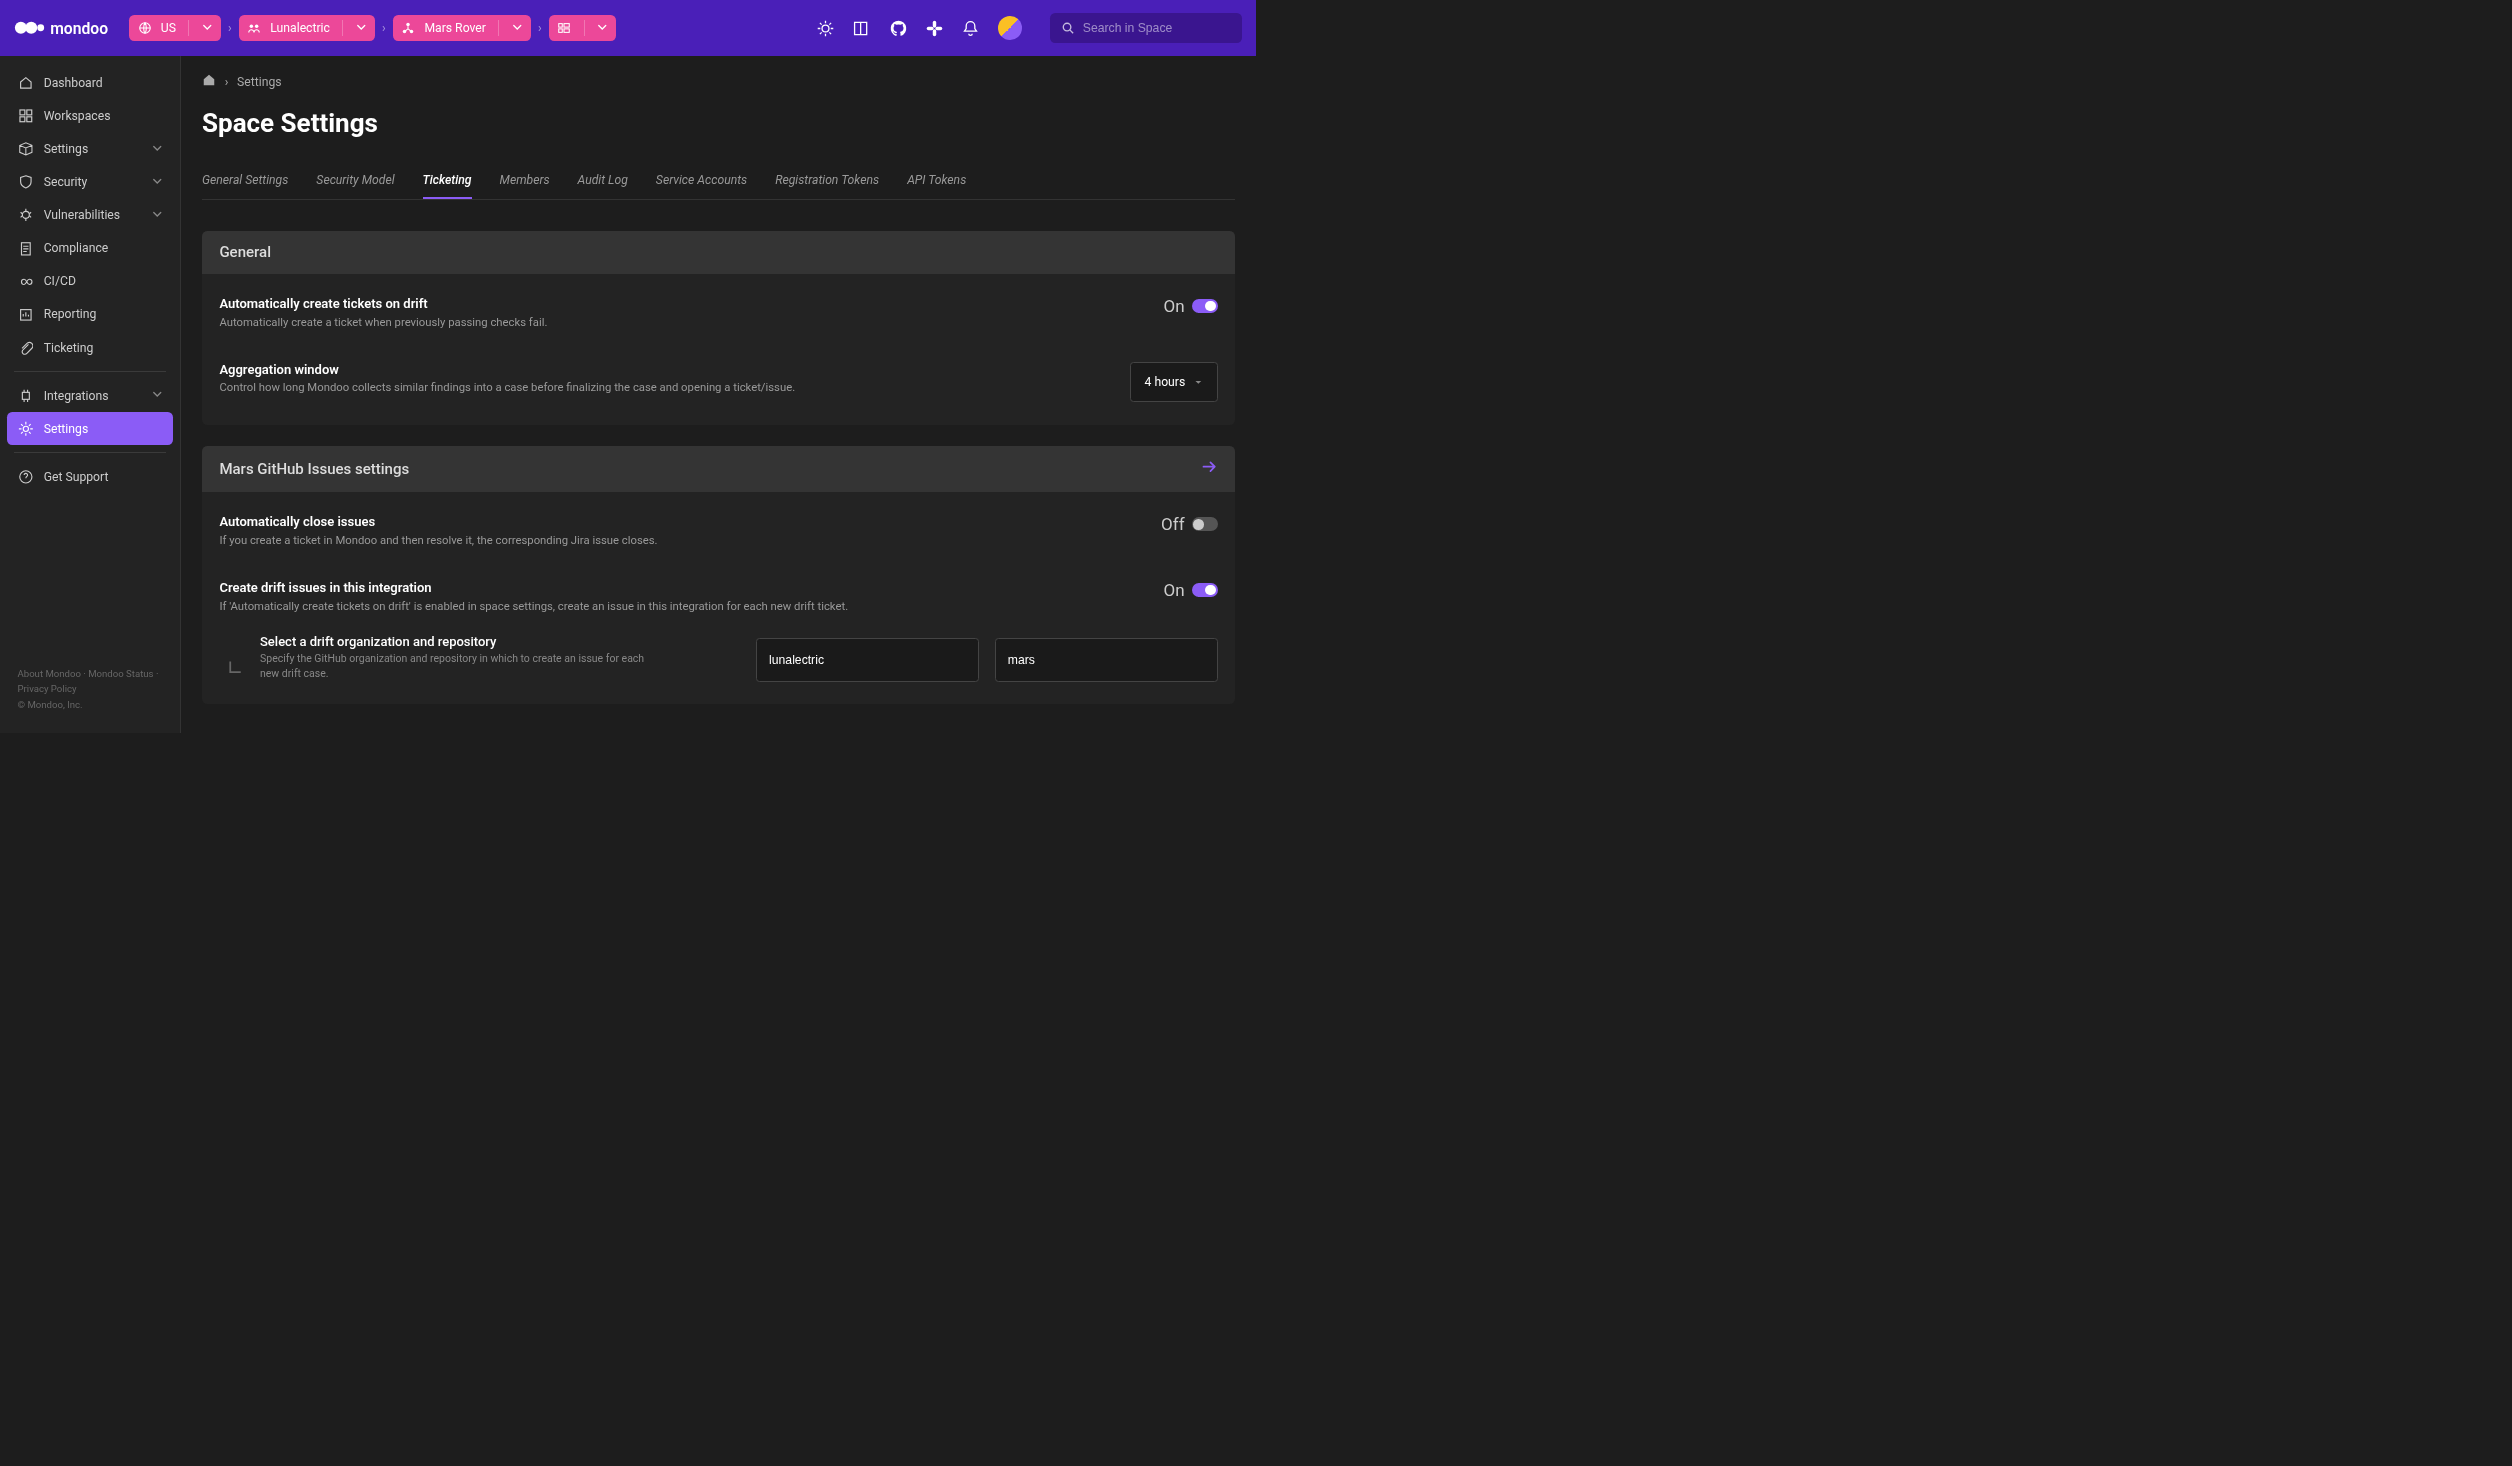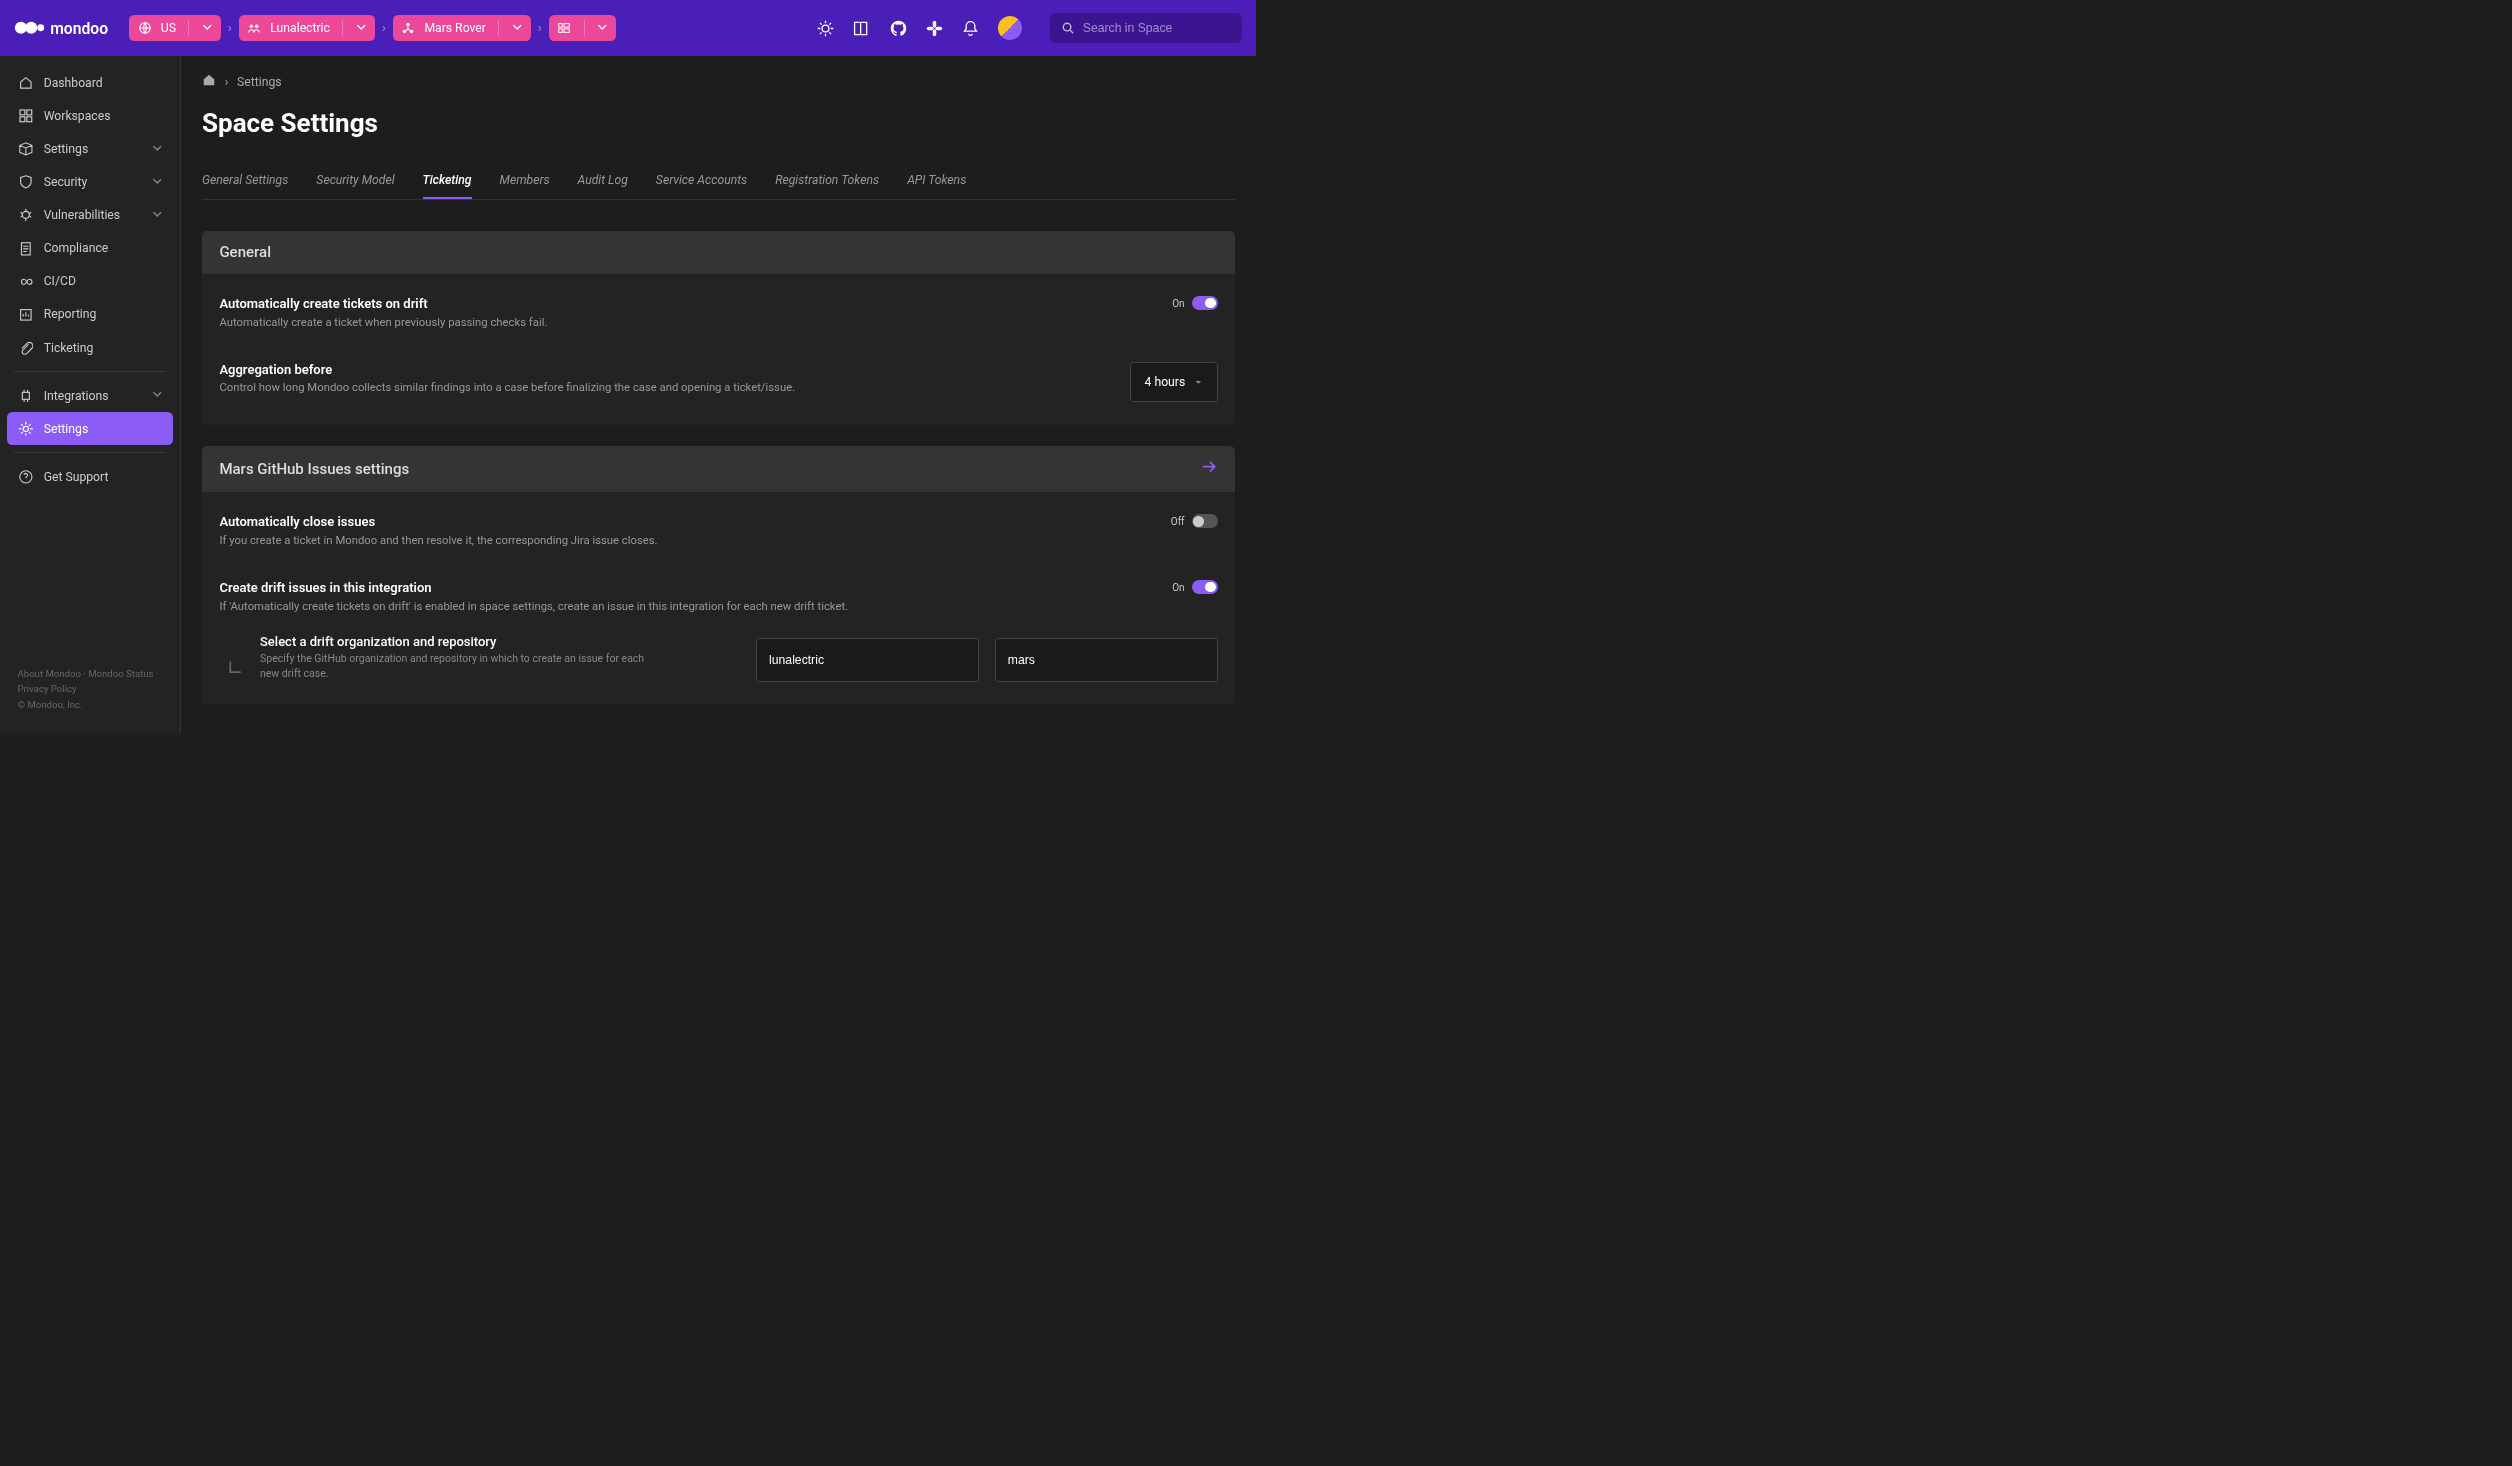--- a/index.html
+++ b/index.html
@@ -49,21 +49,21 @@
   .tab { padding: 10.5px 0; color: #999; cursor: pointer; border-bottom: 2.6px solid transparent; font-style: italic; }
   .tab.active { color: #fff; border-bottom-color: #8b5cf6; font-weight: 500; }
 
   .card { background: #232323; border-radius: 5.2px; margin-top: 31px; overflow: hidden; }
   .card-header { background: #343434; padding: 12.2px 17.4px; font-size: 15px; font-weight: 500; color: #ddd; display: flex; align-items: center; justify-content: space-between; }
   .card-header .arrow-link svg { width: 17.4px; height: 17.4px; color: #8b5cf6; }
   .card-body { padding: 7px 0; }
   .setting-row { display: flex; align-items: flex-start; justify-content: space-between; padding: 15.7px 17.4px; gap: 17.4px; }
   .setting-text .st-title { font-size: 13px; font-weight: 600; color: #fff; margin-bottom: 3.5px; }
   .setting-text .st-desc { font-size: 11.3px; color: #999; line-height: 1.4; }
-  .toggle-ctrl { display: flex; align-items: center; gap: 7px; font-size: 10px; color: #ccc; flex-shrink: 0; }
+  .toggle-ctrl { display: flex; align-items: center; gap: 7px; font-size: 17px; color: #ccc; flex-shrink: 0; }
   .switch { width: 26px; height: 14px; border-radius: 7px; position: relative; }
   .switch.on { background: #8b5cf6; }
   .switch.off { background: #555; }
   .switch .knob { width: 10.5px; height: 10.5px; background: white; border-radius: 50%; position: absolute; top: 1.7px; }
   .switch.on .knob { right: 1.7px; }
   .switch.off .knob { left: 1.7px; background: #ccc; }
   .select-box { background: #1a1a1a; border: 0.9px solid #444; border-radius: 3.5px; padding: 12.2px 14px; display: flex; align-items: center; gap: 8.7px; font-size: 12.2px; color: #fff; cursor: pointer; min-width: 84px; }
   .select-box svg { width: 8.7px; height: 8.7px; color: #888; }
 
   .sub-row { display: flex; align-items: flex-end; gap: 14px; padding: 3.5px 17.4px 15.7px 44px; }
@@ -438,21 +438,21 @@
           </div>
           <div class="toggle-ctrl">
             <span>On</span>
             <span class="switch on">
                 <span class="knob"></span>
               </span>
           </div>
         </div>
         <div class="setting-row">
           <div class="setting-text">
-            <div class="st-title">Aggregation before</div>
+            <div class="st-title">Aggregation window</div>
             <div class="st-desc">Control how long Mondoo collects similar findings into a case before finalizing the case and opening a ticket/issue.</div>
           </div>
           <div class="select-box">
             <span>4 hours</span>
             <svg viewBox="0 0 12 12">
                 <path d="M2 4l4 4 4-4z" fill="currentColor"></path>
               </svg>
           </div>
         </div>
       </div>

